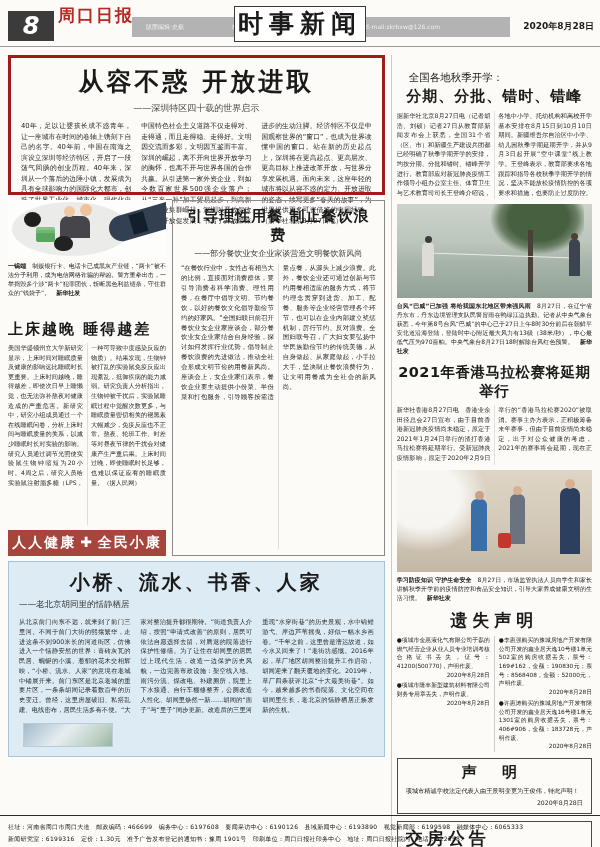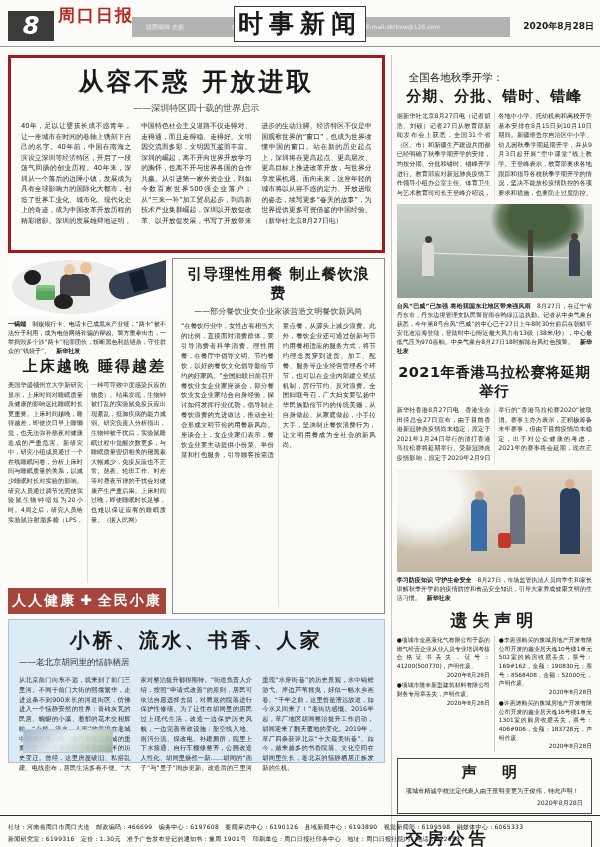--- a/index.html
+++ b/index.html
@@ -17,59 +17,59 @@
   .section-box{position:absolute;left:50%;transform:translateX(-50%);top:6px;width:130px;height:34px;
                background:#fff;border:1px solid #3a3a3a;text-align:center;}
   .section-box b{font-size:25px;letter-spacing:6px;line-height:34px;font-family:"DejaVu Serif",serif;font-weight:bold;}
   .pdate{position:absolute;right:6px;top:20px;font-size:9px;font-weight:bold;white-space:nowrap;}
   .header-rule{position:absolute;left:0;right:0;top:46px;border-top:1px solid #9a9a9a;}
   
   .content{display:flex;gap:6px;padding:7px 8px 0 8px;}
   .main-zone{width:378px;}
   .rail{width:196px;border-left:1px solid #c9c9c9;padding-left:5px;}
   
-  .lead-box{border:3px solid #a01c1c;height:198px;padding:7px 10px;box-sizing:border-box;}
+  .lead-box{border:3px solid #a01c1c;height:140px;padding:7px 10px;box-sizing:border-box;}
   .lead-title{text-align:center;font-size:25px;font-weight:bold;letter-spacing:3px;}
   .lead-subtitle{text-align:center;font-size:9px;color:#4a4a4a;margin:4px 0 6px;}
   .lead-body{column-count:3;column-gap:10px;font-size:6.8px;line-height:1.55;text-align:justify;
              height:126px;overflow:hidden;color:#262626;}
   
   .mid-row{display:flex;gap:6px;margin-top:5px;height:356px;}
   .left-subcol{width:158px;display:flex;flex-direction:column;}
   .cartoon{position:relative;height:58px;overflow:hidden;background:#fdfdfc;flex:none;}
   .c-oval{position:absolute;left:4px;top:2px;width:118px;height:54px;background:#ebebea;border-radius:50%;}
   .c-phone{position:absolute;right:-20px;top:8px;width:78px;height:26px;background:#334052;border-radius:13px;transform:rotate(-16deg);}
   .c-band{position:absolute;right:20px;top:13px;width:15px;height:20px;background:#151e2b;transform:rotate(-16deg);}
   .c-bag1{position:absolute;left:16px;top:12px;width:17px;height:15px;background:#1f1f1f;border-radius:50%;}
   .c-bag2{position:absolute;left:46px;top:36px;width:19px;height:15px;background:#222;border-radius:50% 50% 46% 46%;}
   .c-money{position:absolute;left:28px;top:33px;width:19px;height:9px;background:#5aa55e;border-radius:2px;box-shadow:0 -3px 0 #6fb873,0 -6px 0 #87c489;}
   .c-head1{position:absolute;left:56px;top:6px;width:11px;height:11px;background:#f0c9a2;border-radius:50%;}
   .c-head2{position:absolute;left:72px;top:4px;width:12px;height:12px;background:#eec29a;border-radius:50%;}
   .c-body1{position:absolute;left:52px;top:16px;width:30px;height:22px;background:#46454a;border-radius:8px 8px 0 0;}
   .cap{font-size:6px;line-height:1.5;text-align:justify;color:#222;margin-top:3px;}
   .cap b{font-weight:bold;}
   .cap .credit{font-weight:bold;}
-  .sleep-title{text-align:right;font-size:15px;font-weight:bold;letter-spacing:2px;margin:2px 0 4px;}
+  .sleep-title{text-align:left;font-size:15px;font-weight:bold;letter-spacing:2px;margin:23px 0 4px;}
   .sleep-body{flex:1;column-count:2;column-gap:8px;column-rule:1px solid #ddd;font-size:6.2px;
               line-height:1.55;text-align:justify;overflow:hidden;color:#262626;}
   .health-banner{margin-top:5px;background:#a6453c;color:#fff;text-align:center;font-size:14px;
                  font-weight:bold;letter-spacing:2px;padding:4px 0;flex:none;}
   .health-banner .cross{color:#fff;margin:0 4px;}
   .organizer{margin-top:3px;border:1px solid #999;color:#b5271f;font-weight:bold;font-size:10px;
              text-align:center;padding:2px 0;letter-spacing:1px;flex:none;}
   .food-box{flex:1;border:1px solid #8a8a8a;padding:6px 8px;box-sizing:border-box;display:flex;flex-direction:column;}
   .food-title{text-align:center;font-size:15px;font-weight:bold;letter-spacing:1px;}
   .food-subtitle{text-align:center;font-size:8px;color:#3d3d3d;margin:3px 0 5px;}
   .food-body{flex:1;column-count:2;column-gap:9px;column-rule:1px solid #ddd;font-size:6.4px;
              line-height:1.55;text-align:justify;overflow:hidden;color:#262626;}
   .food-slogan{text-align:center;font-size:15px;font-weight:bold;color:#a7adb3;letter-spacing:3px;
                margin-top:5px;font-family:"DejaVu Serif",serif;text-shadow:0.5px 0.5px 0 #777;}
   
   .hutong-box{position:relative;margin-top:5px;background:#dcebf4;border:1px solid #a6c4da;
-              height:144px;padding:7px 10px;box-sizing:border-box;}
+              height:196px;padding:7px 10px;box-sizing:border-box;}
   .hutong-title{text-align:center;font-size:20px;font-weight:bold;letter-spacing:3px;}
   .hutong-subtitle{font-size:8.5px;color:#333;margin:3px 0 6px;}
   .hutong-body{column-count:3;column-gap:10px;font-size:6.3px;line-height:1.55;text-align:justify;
                height:132px;overflow:hidden;color:#262626;}
   .inset-art{position:absolute;left:14px;bottom:9px;width:88px;height:22px;border:1px solid #b7c9d6;
              background:linear-gradient(135deg,#9db6c8,#e7eef2 45%,#b9cdbd 80%,#8fae9a);opacity:.9;}
   
   .school-kicker{font-size:10.5px;padding-left:12px;margin-top:16px;}
   .school-title{text-align:center;font-size:15px;font-weight:bold;letter-spacing:1px;margin-top:2px;}
   .school-body{column-count:2;column-gap:8px;column-rule:1px solid #e0e0e0;font-size:6.2px;line-height:1.55;

